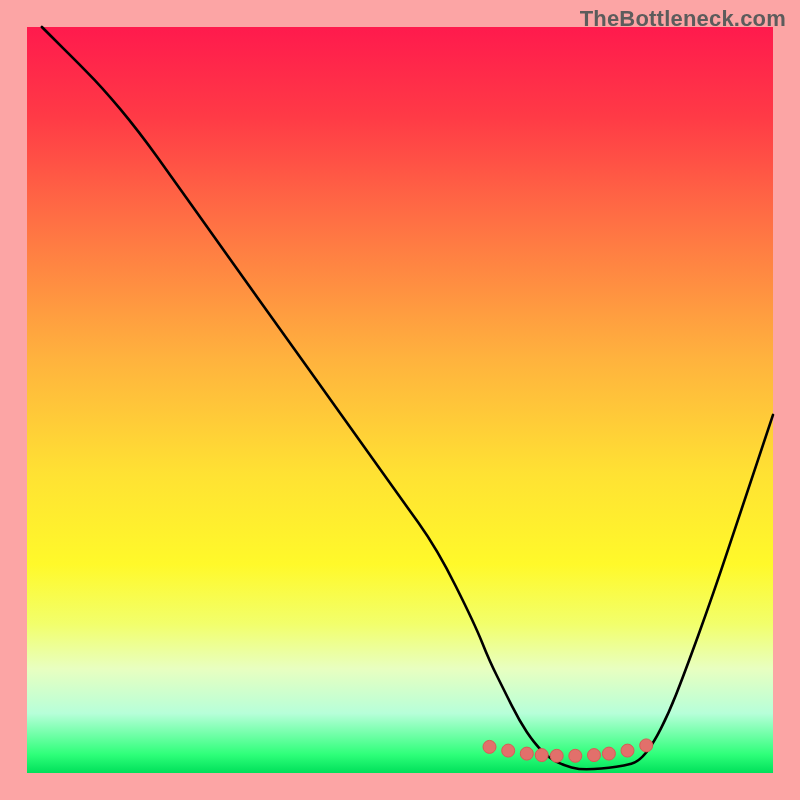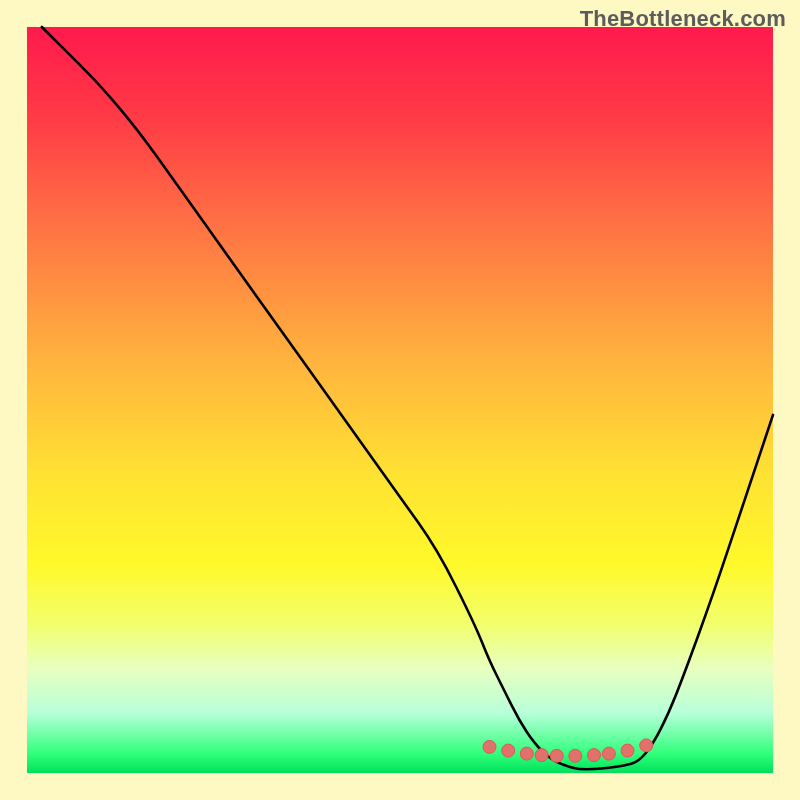--- a/index.html
+++ b/index.html
@@ -1,21 +1,21 @@
 <!DOCTYPE html>
 <html><head>
 <meta charset="utf-8">
 <style>
   * { margin: 0; padding: 0; box-sizing: border-box; }
   html, body { width: 800px; height: 800px; overflow: hidden; }
   .wrapper {
     width: 800px;
     height: 800px;
     position: relative;
-    background: #fef9c3;
+    background: #fca5a5;
   }
   .watermark {
     position: absolute;
     top: 6px;
     right: 14px;
     font-family: Arial, Helvetica, sans-serif;
     font-size: 22px;
     font-weight: bold;
     color: #5c5c5c;
     z-index: 3;

